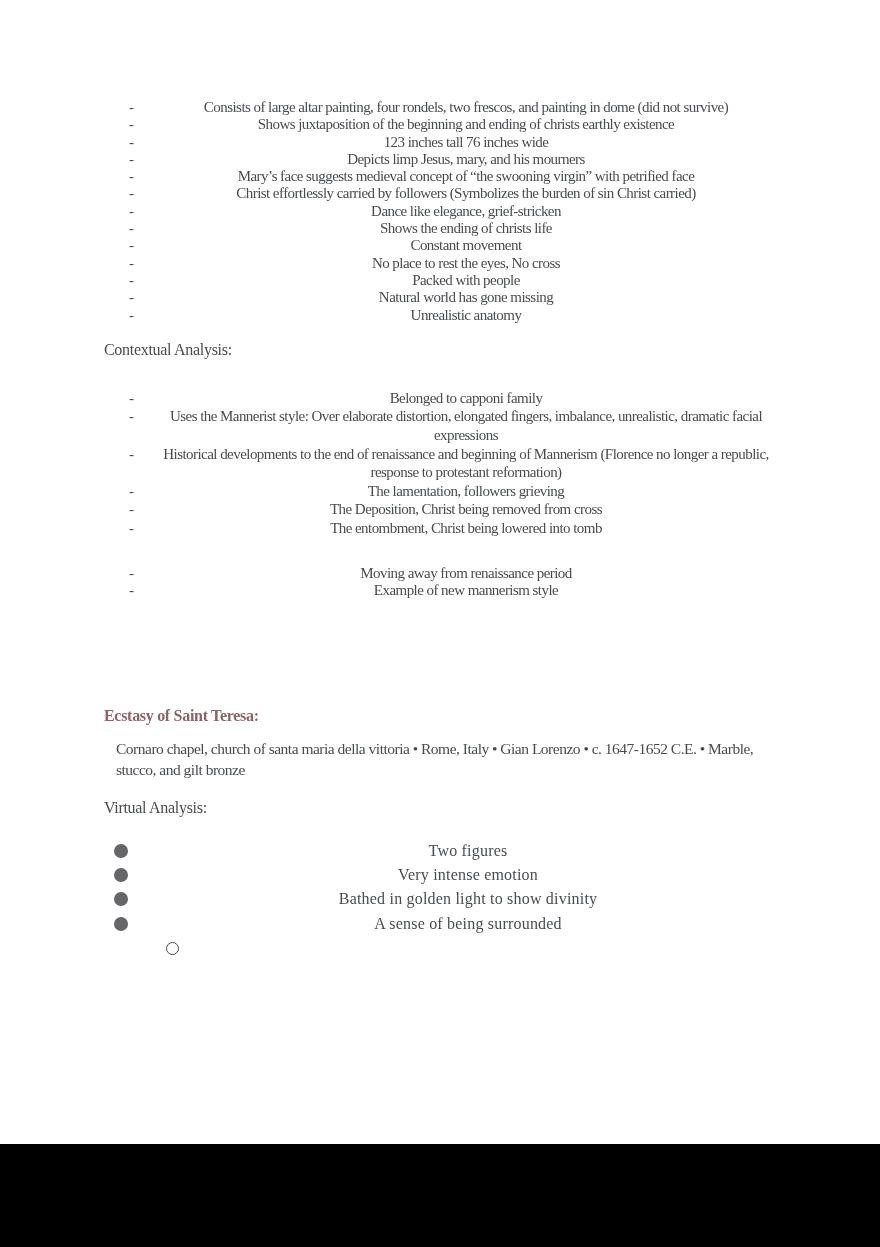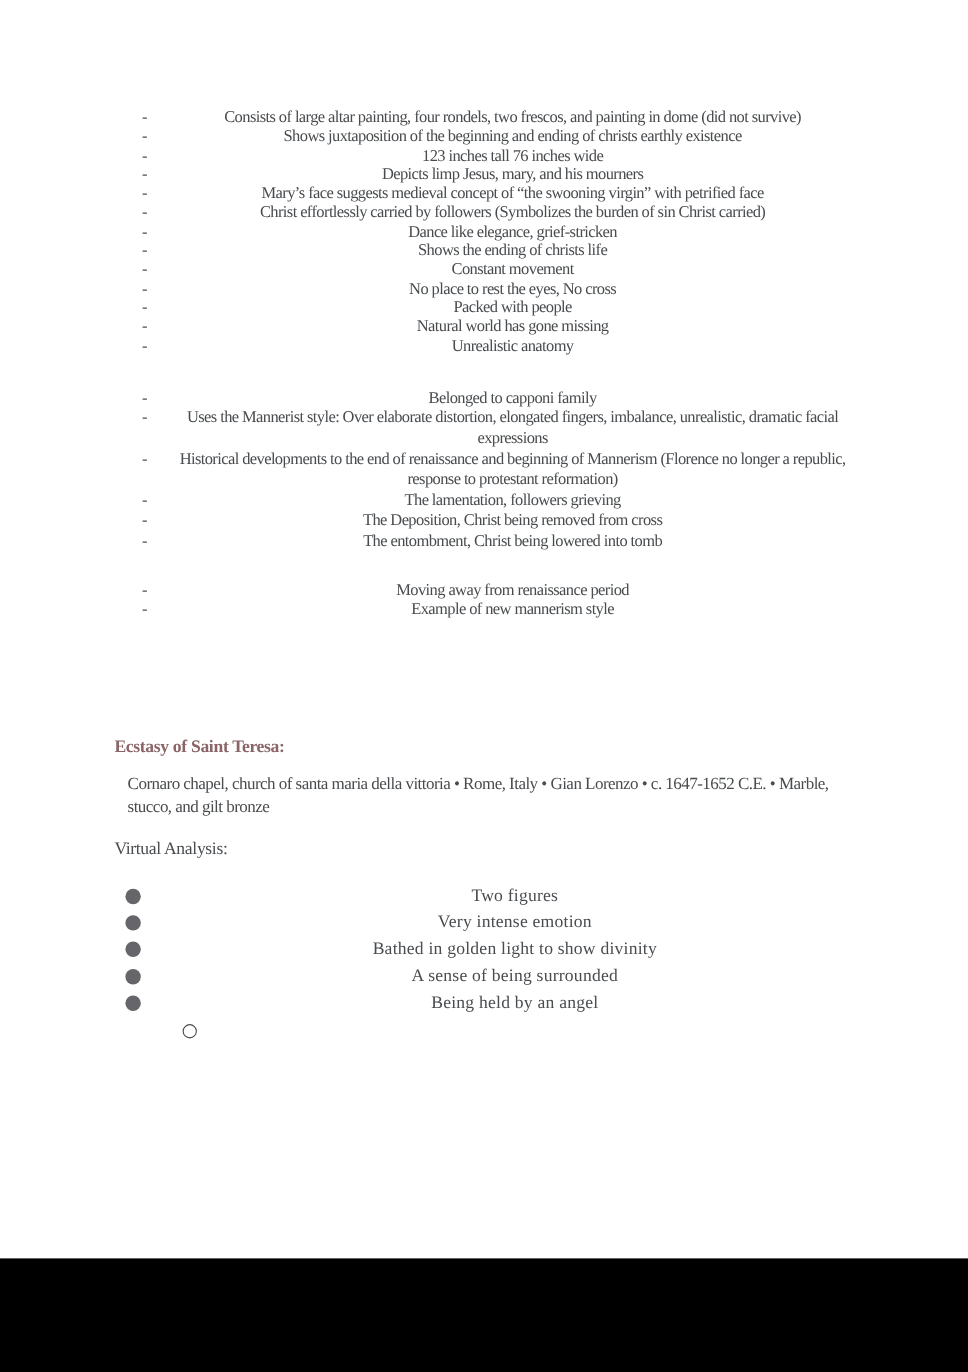--- a/index.html
+++ b/index.html
@@ -163,20 +163,21 @@
       <li>
           <span class="dash-bullet">-</span>
           <span class="li-text">Natural world has gone missing</span>
         </li>
       <li>
           <span class="dash-bullet">-</span>
           <span class="li-text">Unrealistic anatomy</span>
         </li>
     </ul>
 
+    <p class="sec-heading mt-contextual">Contextual Analysis:</p>
 
     <ul class="dash-list lh-19 mt-list2">
       <li>
           <span class="dash-bullet">-</span>
           <span class="li-text">Belonged to capponi family</span>
         </li>
       <li>
           <span class="dash-bullet">-</span>
           <span class="li-text">Uses the Mannerist style: Over elaborate distortion, elongated fingers, imbalance, unrealistic, dramatic facial expressions</span>
         </li>
@@ -233,26 +234,20 @@
           <span class="disc-col">
             <span class="disc"></span>
           </span>
           <span class="li-text">Bathed in golden light to show divinity</span>
         </li>
       <li>
           <span class="disc-col">
             <span class="disc"></span>
           </span>
           <span class="li-text">A sense of being surrounded</span>
-        </li>
-      <li>
-          <span class="disc-col">
-            <span class="disc"></span>
-          </span>
-          <span class="li-text">Being held by an angel</span>
         </li>
       <li>
           <span class="sub-col">
             <span class="circle"></span>
           </span>
         </li>
     </ul>
 
   </div>
 </div>

